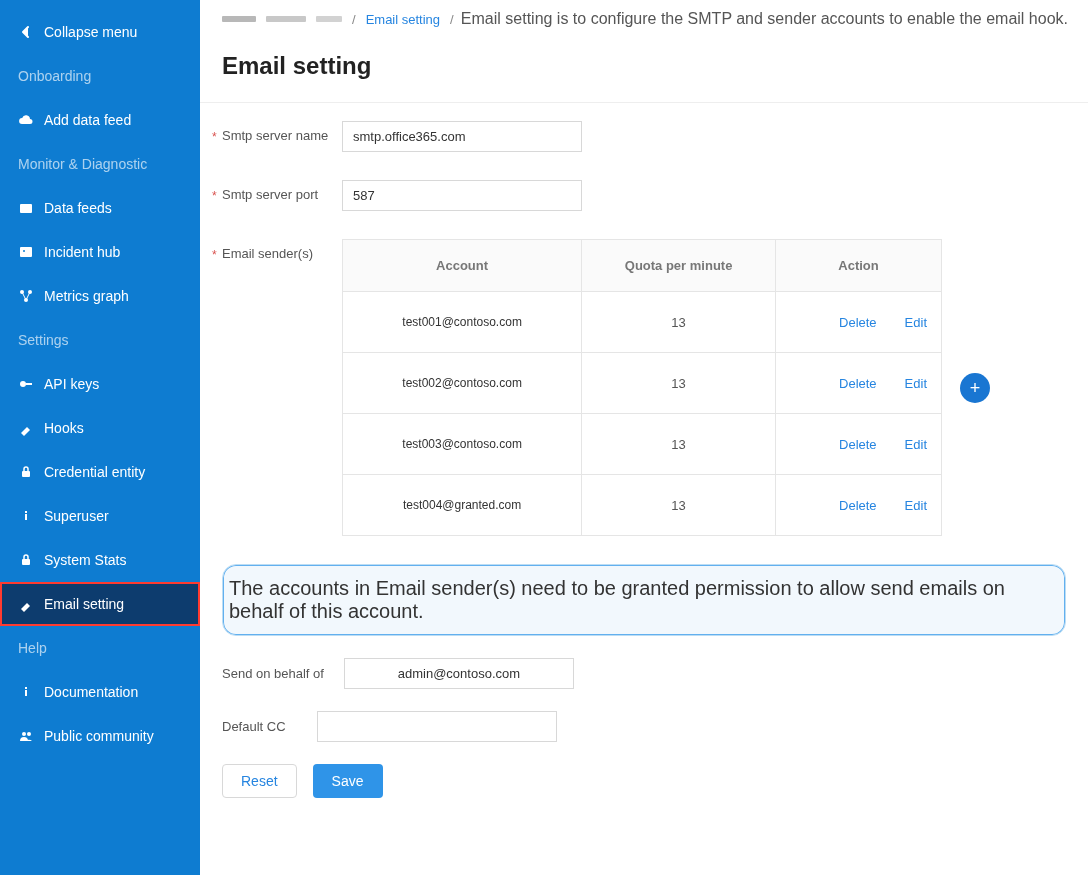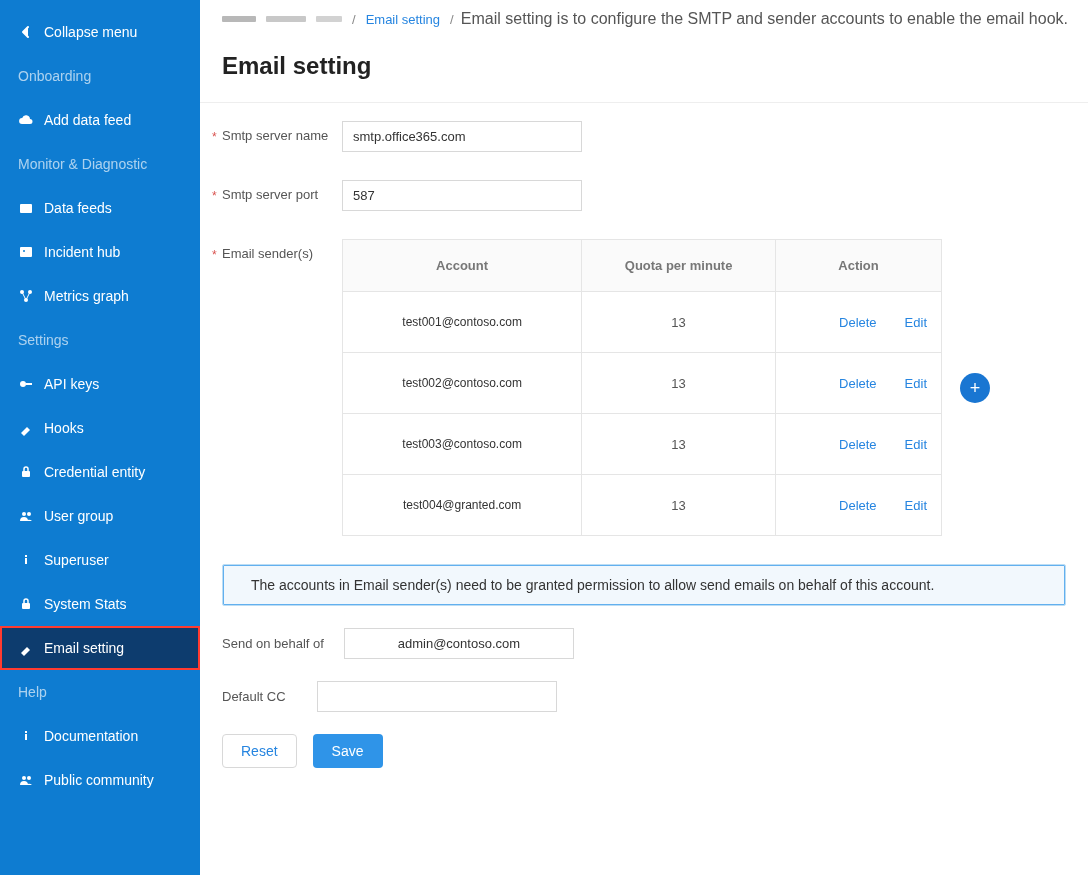--- a/index.html
+++ b/index.html
@@ -38,21 +38,21 @@
 
 .table-wrap { display: flex; align-items: center; gap: 18px; }
 .table { border-collapse: collapse; width: 600px; border-radius: 14px; }
 .table th, .table td { border: 1px solid #e5e5e5; padding: 18px 14px; text-align: center; font-size: 13px; color: #555; }
 .table th { background: #fafafa; font-weight: 600; color: #777; }
 .table td .acct { display: inline-block; padding: 5px 10px; font-size: 12px; color: #333; }
 .action-links { display: flex; justify-content: flex-end; gap: 28px; }
 .action-links a { color: #2685e0; text-decoration: none; cursor: pointer; font-size: 13px; }
 .fab { width: 30px; height: 30px; border-radius: 50%; background: #1976d2; color: #fff; display:flex; align-items:center; justify-content:center; cursor:pointer; font-size:18px; line-height:1; }
 
-.info-banner { background: #f2f8fd; border: 1px solid #bcddf4; padding: 12px 28px; color: #333; font-size: 14px; margin: 18px 0 22px; border-radius: 2px; }
+.info-banner { background: #f2f8fd; border: 1px solid #bcddf4; padding: 12px 6px; color: #333; font-size: 20px; margin: 18px 0 22px; border-radius: 14px; }
 .info-banner.highlight { box-shadow: 0 0 0 1px #62b0ef inset; }
 
 .send-row { display:flex; align-items:center; gap: 20px; margin-bottom: 22px; }
 .send-row label { font-size: 13px; color: #555; }
 
 .btn-row { display:flex; gap: 16px; margin-top: 8px; }
 .btn { padding: 8px 18px; border-radius: 4px; font-size: 14px; cursor: pointer; border:1px solid transparent; }
 .btn-outline { background:#fff; border-color:#d8d8d8; color:#2685e0; }
 .btn-primary { background:#2f94e8; color:#fff; }
 </style>
@@ -135,30 +135,20 @@
       <span>Hooks</span>
     </div>
     <div class="sidebar-item">
       <span class="icon">
           <svg viewBox="0 0 16 16">
             <rect x="4" y="7" width="8" height="6" rx="1"></rect>
             <path d="M6 7V5a2 2 0 114 0v2" fill="none" stroke="#fff" stroke-width="1.5"></path>
           </svg>
         </span>
       <span>Credential entity</span>
-    </div>
-    <div class="sidebar-item">
-      <span class="icon">
-          <svg viewBox="0 0 16 16">
-            <circle cx="6" cy="6" r="2"></circle>
-            <circle cx="11" cy="6" r="2"></circle>
-            <path d="M2 13a4 4 0 018 0zM8 13a4 4 0 016 0z"></path>
-          </svg>
-        </span>
-      <span>User group</span>
     </div>
     <div class="sidebar-item">
       <span class="icon">
           <svg viewBox="0 0 16 16">
             <rect x="7" y="6" width="2" height="6"></rect>
             <rect x="7" y="3" width="2" height="2"></rect>
           </svg>
         </span>
       <span>Superuser</span>
     </div>

